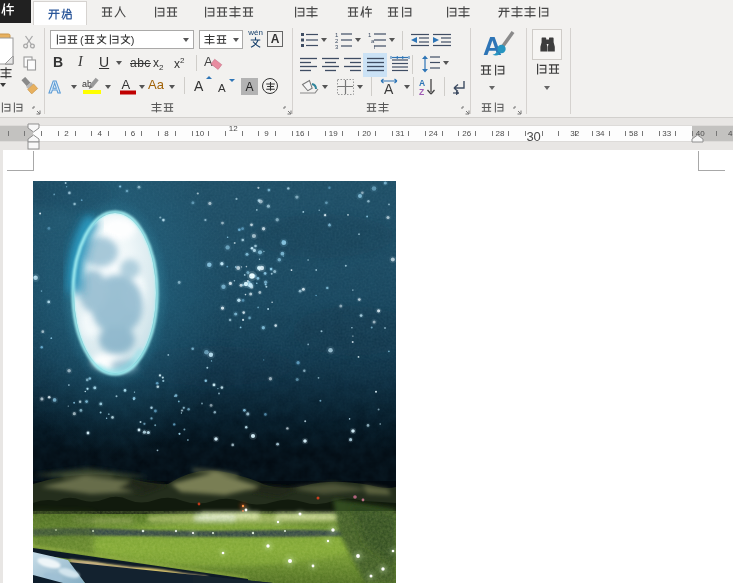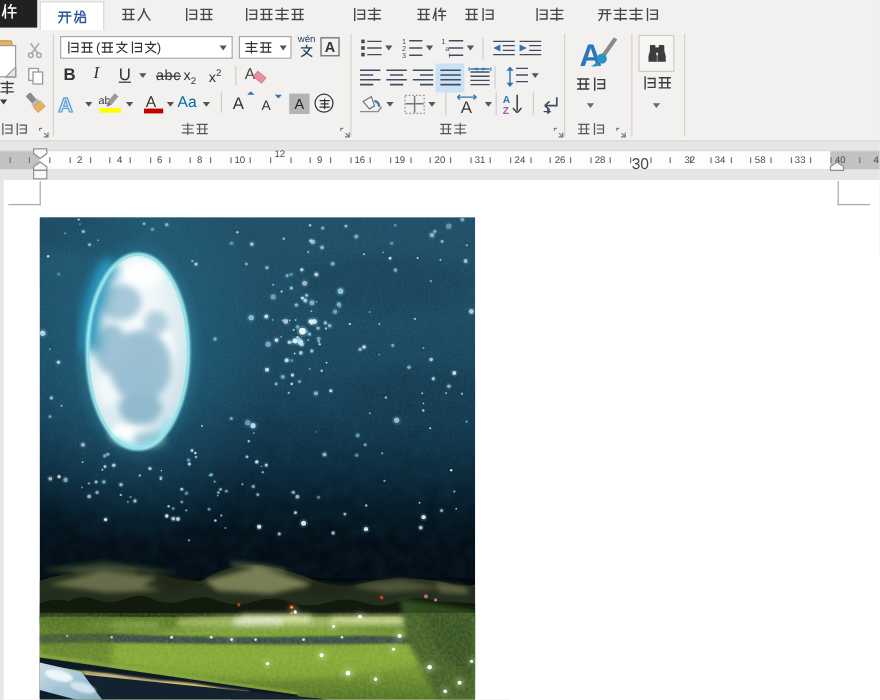--- a/index.html
+++ b/index.html
@@ -310,21 +310,21 @@
       <path d="M11,12 l2,4 l2,-4 z" fill="#777"></path>
     </g>
 <rect x="1" y="14" width="18" height="4" fill="#ffff00"></rect>
   </svg>
 <div class="arr" style="left:105px;top:85px"></div>
 <svg class="abs" style="left:119px;top:76px" width="18" height="20" viewBox="0 0 18 20">
 <text x="2.5" y="13" font-size="13" fill="#333" font-family="Liberation Sans">A</text>
 <rect x="1" y="14.5" width="16" height="4" fill="#c00000"></rect>
   </svg>
 <div class="arr" style="left:139px;top:85px"></div>
-<div class="abs" style="left:148px;top:77px;font-size:13px;color:#0369a1">Aa</div>
+<div class="abs" style="left:148px;top:77px;font-size:13px;color:#a16207">Aa</div>
 <div class="arr" style="left:169px;top:85px"></div>
 <div class="vline" style="left:184px;top:77px;height:17px"></div>
 <svg class="abs" style="left:193px;top:76px" width="20" height="19" viewBox="0 0 20 19">
 <text x="1" y="15" font-size="14" fill="#333" font-family="Liberation Sans">A</text>
 <path d="M13,3 l3,-3 l3,3 z" fill="#2e75b6"></path>
   </svg>
 <svg class="abs" style="left:217px;top:78px" width="18" height="17" viewBox="0 0 18 17">
 <text x="1" y="14" font-size="11.5" fill="#333" font-family="Liberation Sans">A</text>
 <path d="M12,1 l3,3 l3,-3 z" fill="#2e75b6"></path>
   </svg>

